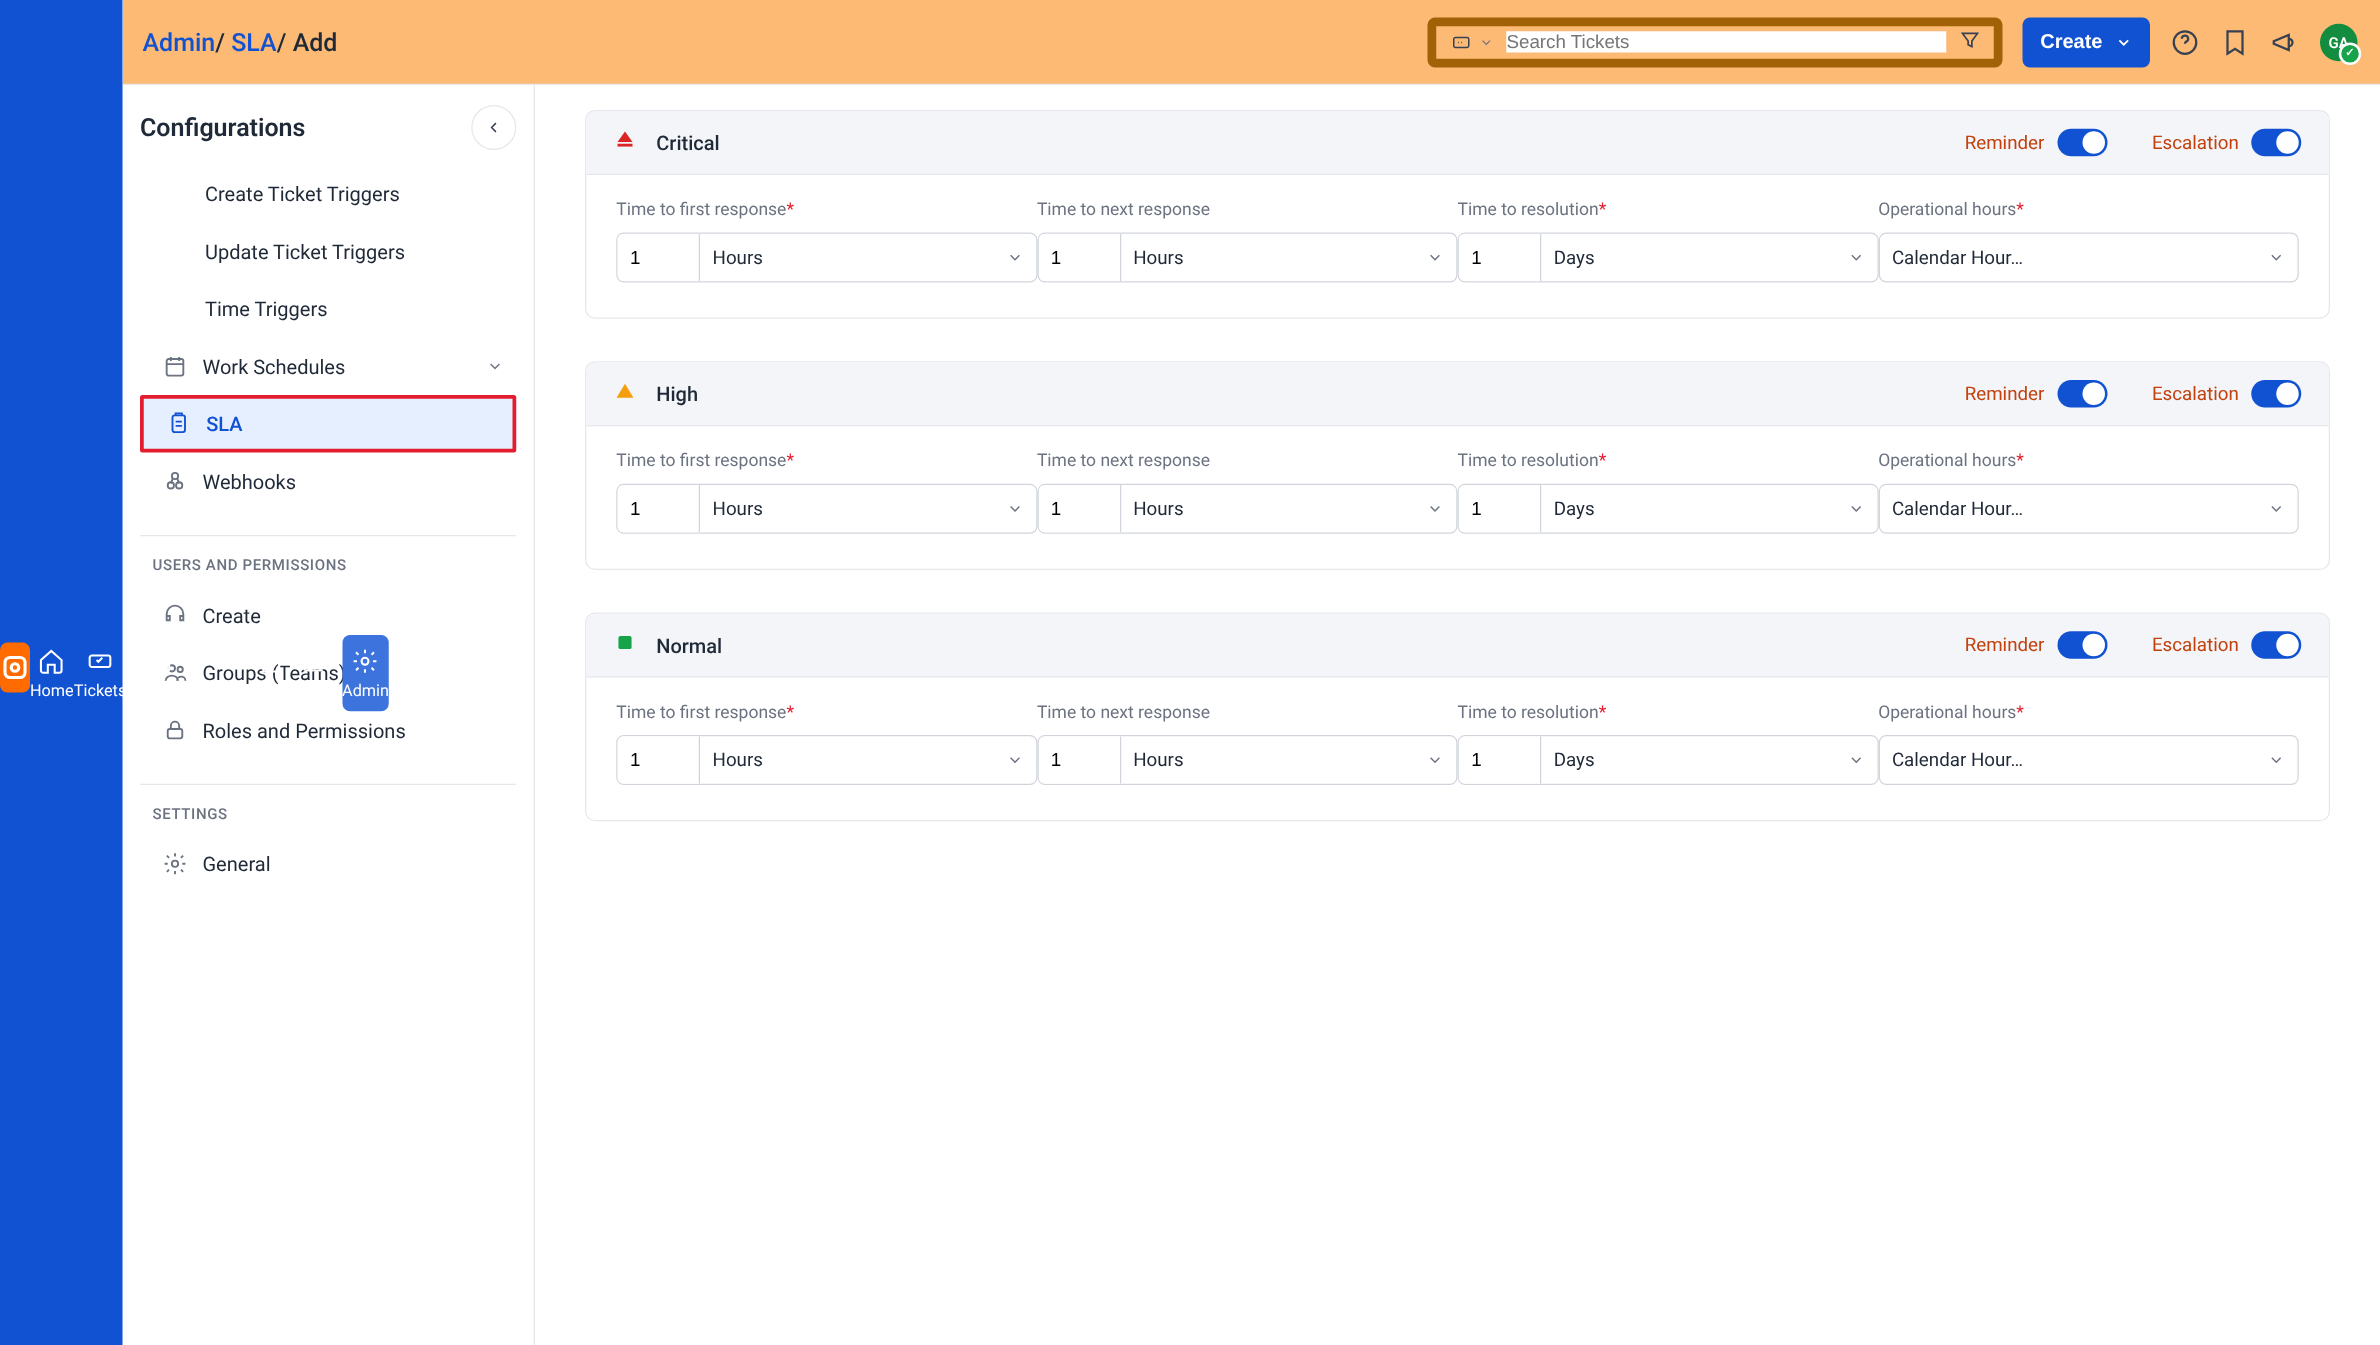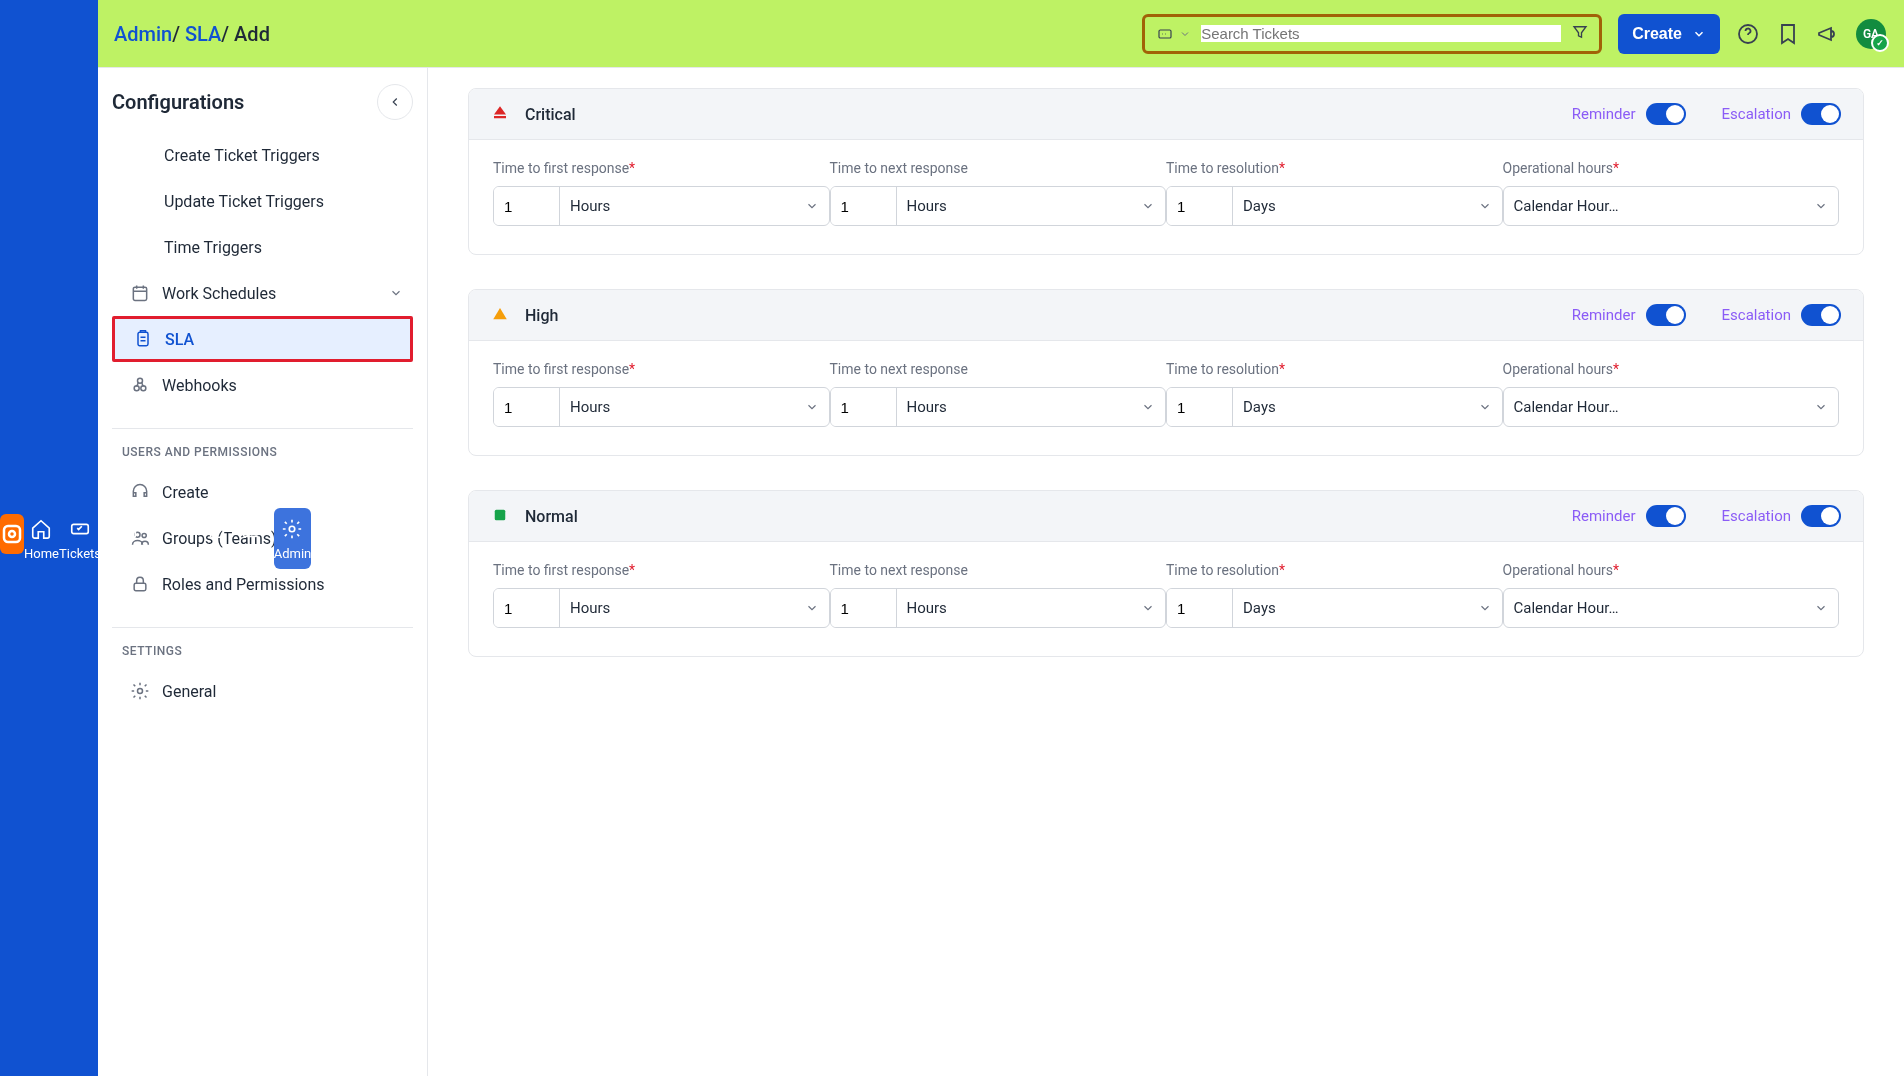--- a/index.html
+++ b/index.html
@@ -50,40 +50,40 @@
 
 
 .top-header {
   position: fixed;
   left: 98px; top: 0; right: 0;
   height: 68px;
   border-bottom: 1px solid #e5e7eb;
   display: flex;
   align-items: center;
   padding: 0 18px 0 16px;
-  background: #bef264;
+  background: #fdba74;
   z-index: 5;
 }
 .breadcrumb { font-size: 20px; font-weight: 500; }
 .breadcrumb .bc-link { color: #1052d1; }
 .breadcrumb .bc-sep { color: #1f2937; }
 .breadcrumb .bc-current { color: #1f2937; }
 
 .search-wrap {
   margin-left: auto;
   display: flex;
   align-items: center;
   gap: 16px;
 }
 .search-input-wrap {
   display: flex;
   align-items: center;
   width: 460px;
   height: 40px;
-  border: 3px solid #a16207;
+  border: 7px solid #a16207;
   border-radius: 6px;
   padding: 0 10px;
   color: #6b7280;
 }
 .search-input-wrap .ticket-icon { display:flex; align-items:center; gap:4px; padding-right:10px; }
 .search-input-wrap input {
   flex: 1;
   border: none;
   outline: none;
   font-size: 15px;
@@ -245,21 +245,21 @@
 .sla-head .priority-label {
   font-size: 16px;
   font-weight: 500;
 }
 .sla-head-right {
   margin-left: auto;
   display: flex;
   align-items: center;
   gap: 36px;
 }
-.toggle-wrap { display:flex; align-items:center; gap:10px; font-size:15px; color:#8b5cf6;}
+.toggle-wrap { display:flex; align-items:center; gap:10px; font-size:15px; color:#c2410c;}
 .toggle {
   width: 40px; height: 22px;
   background: #1052d1;
   border-radius: 11px;
   position: relative;
 }
 .toggle::after {
   content:"";
   position:absolute;
   right:2px; top:2px;

